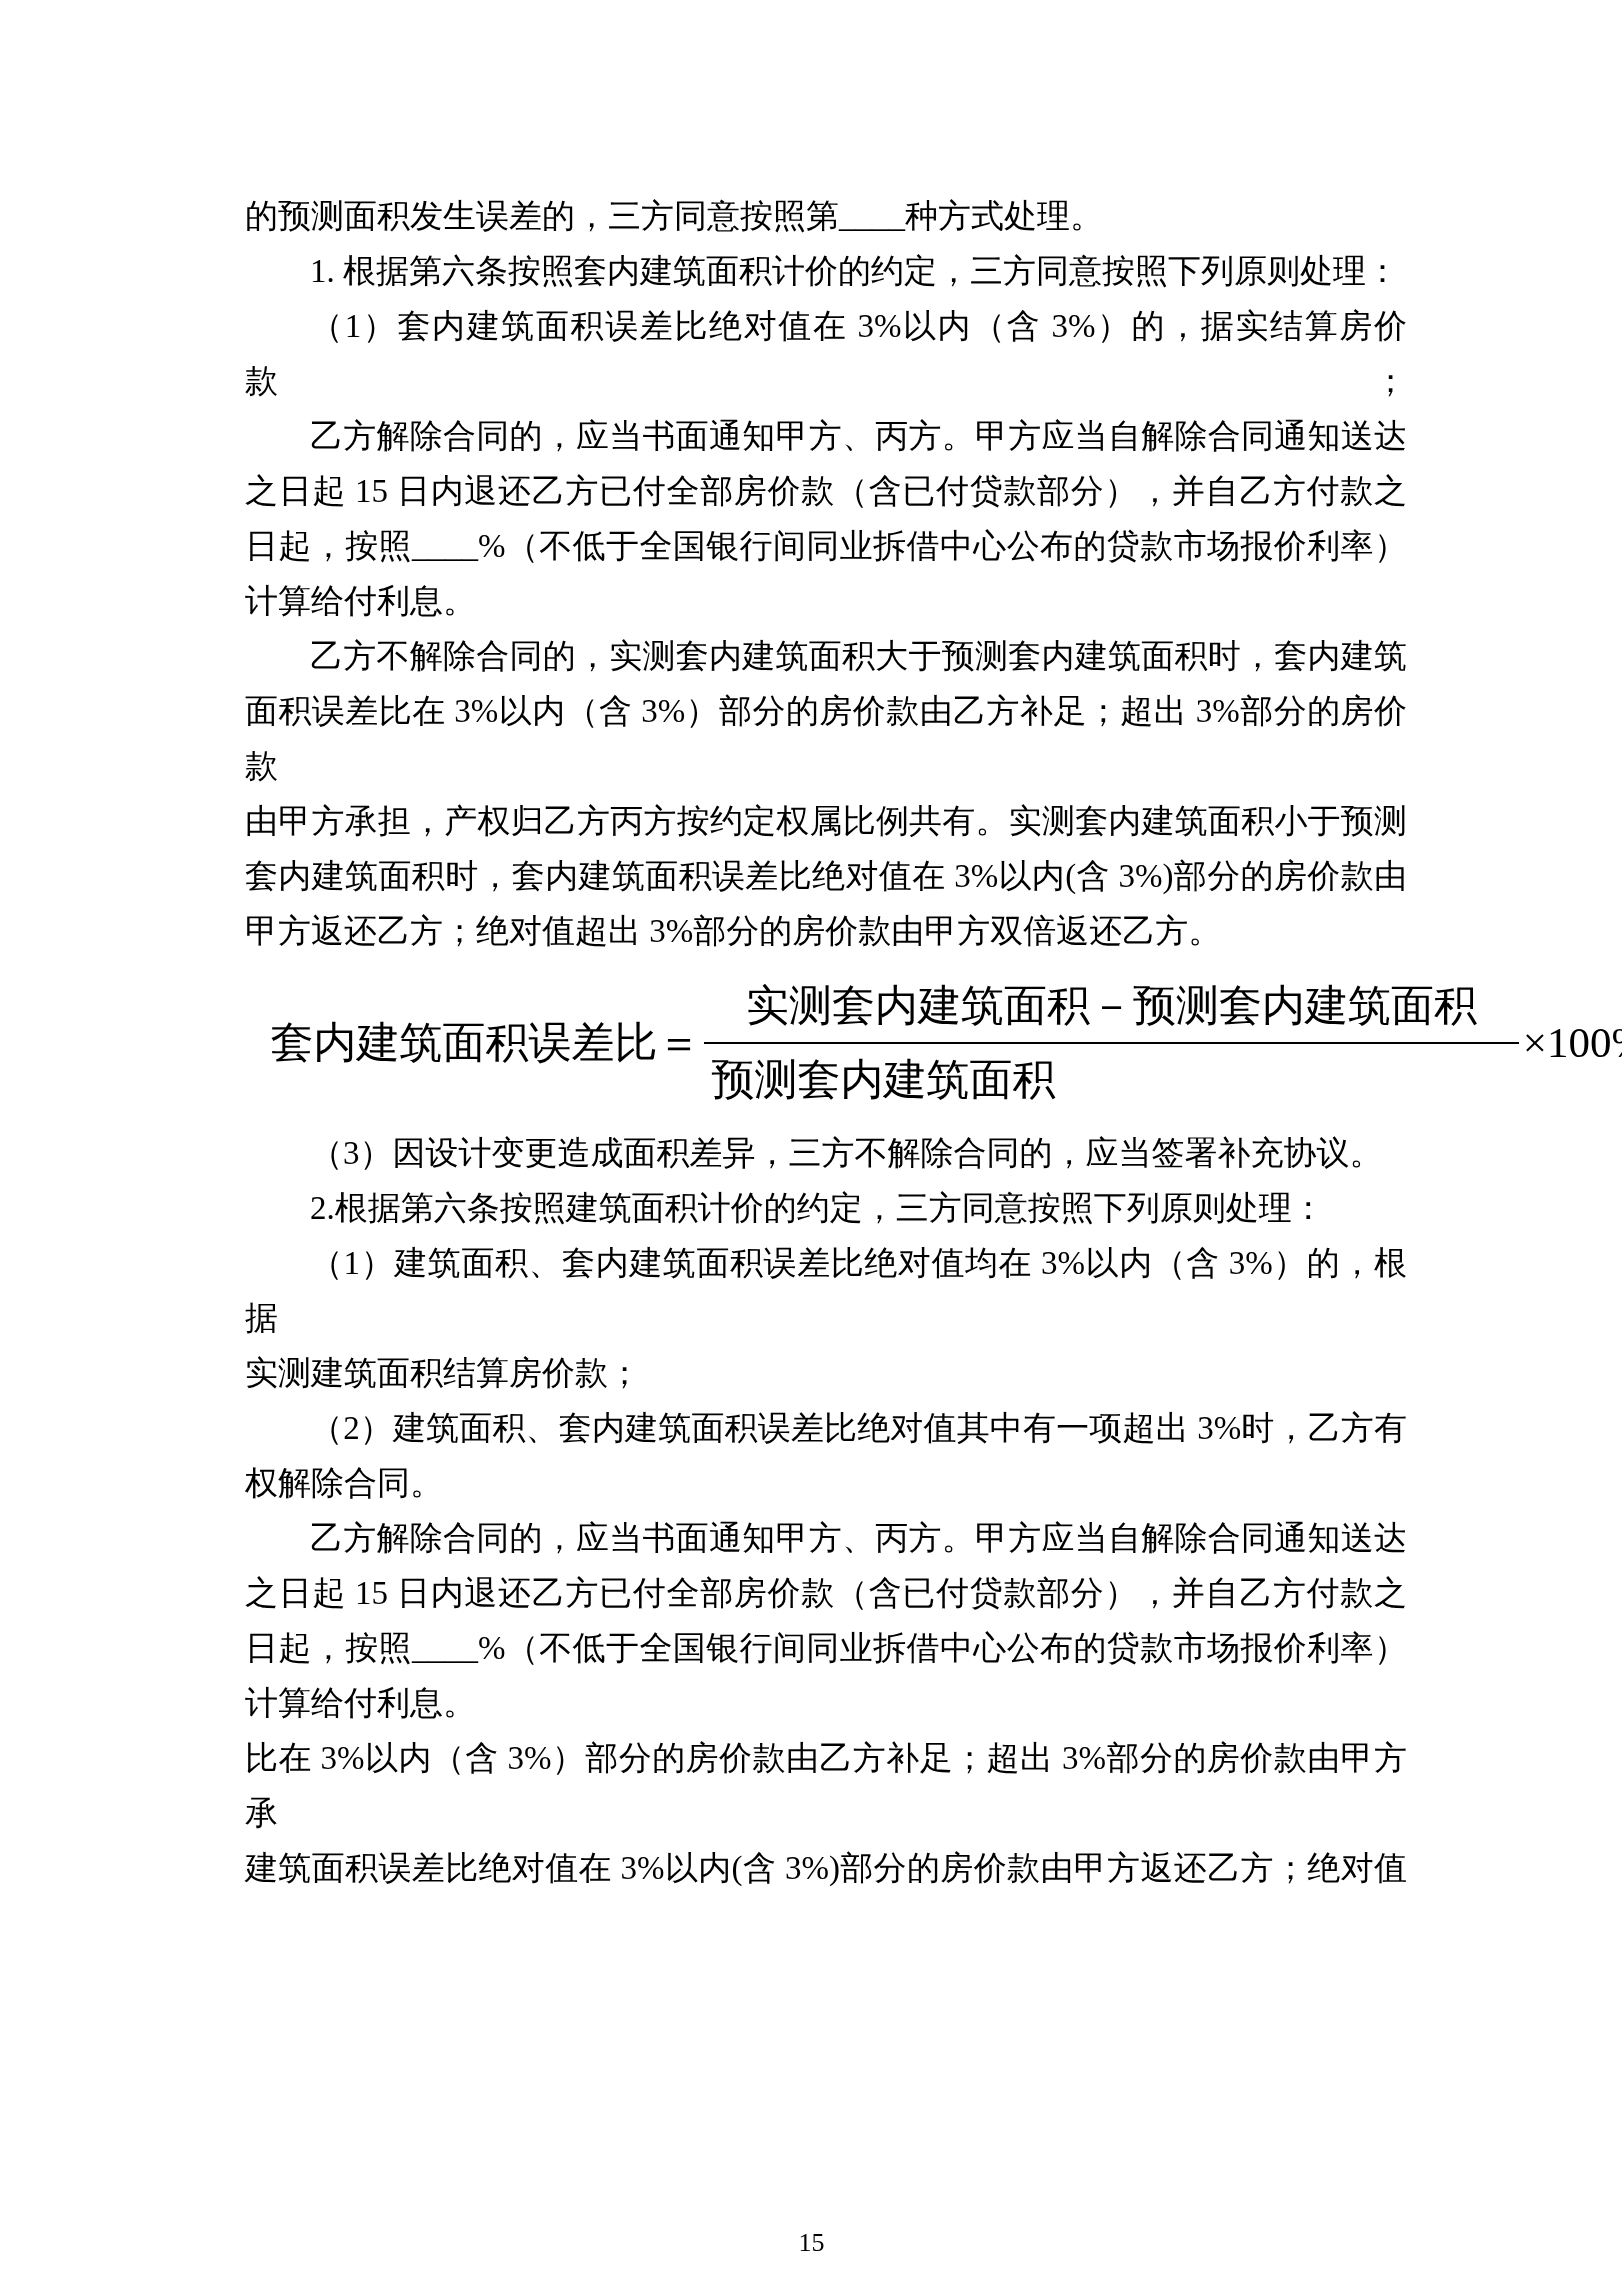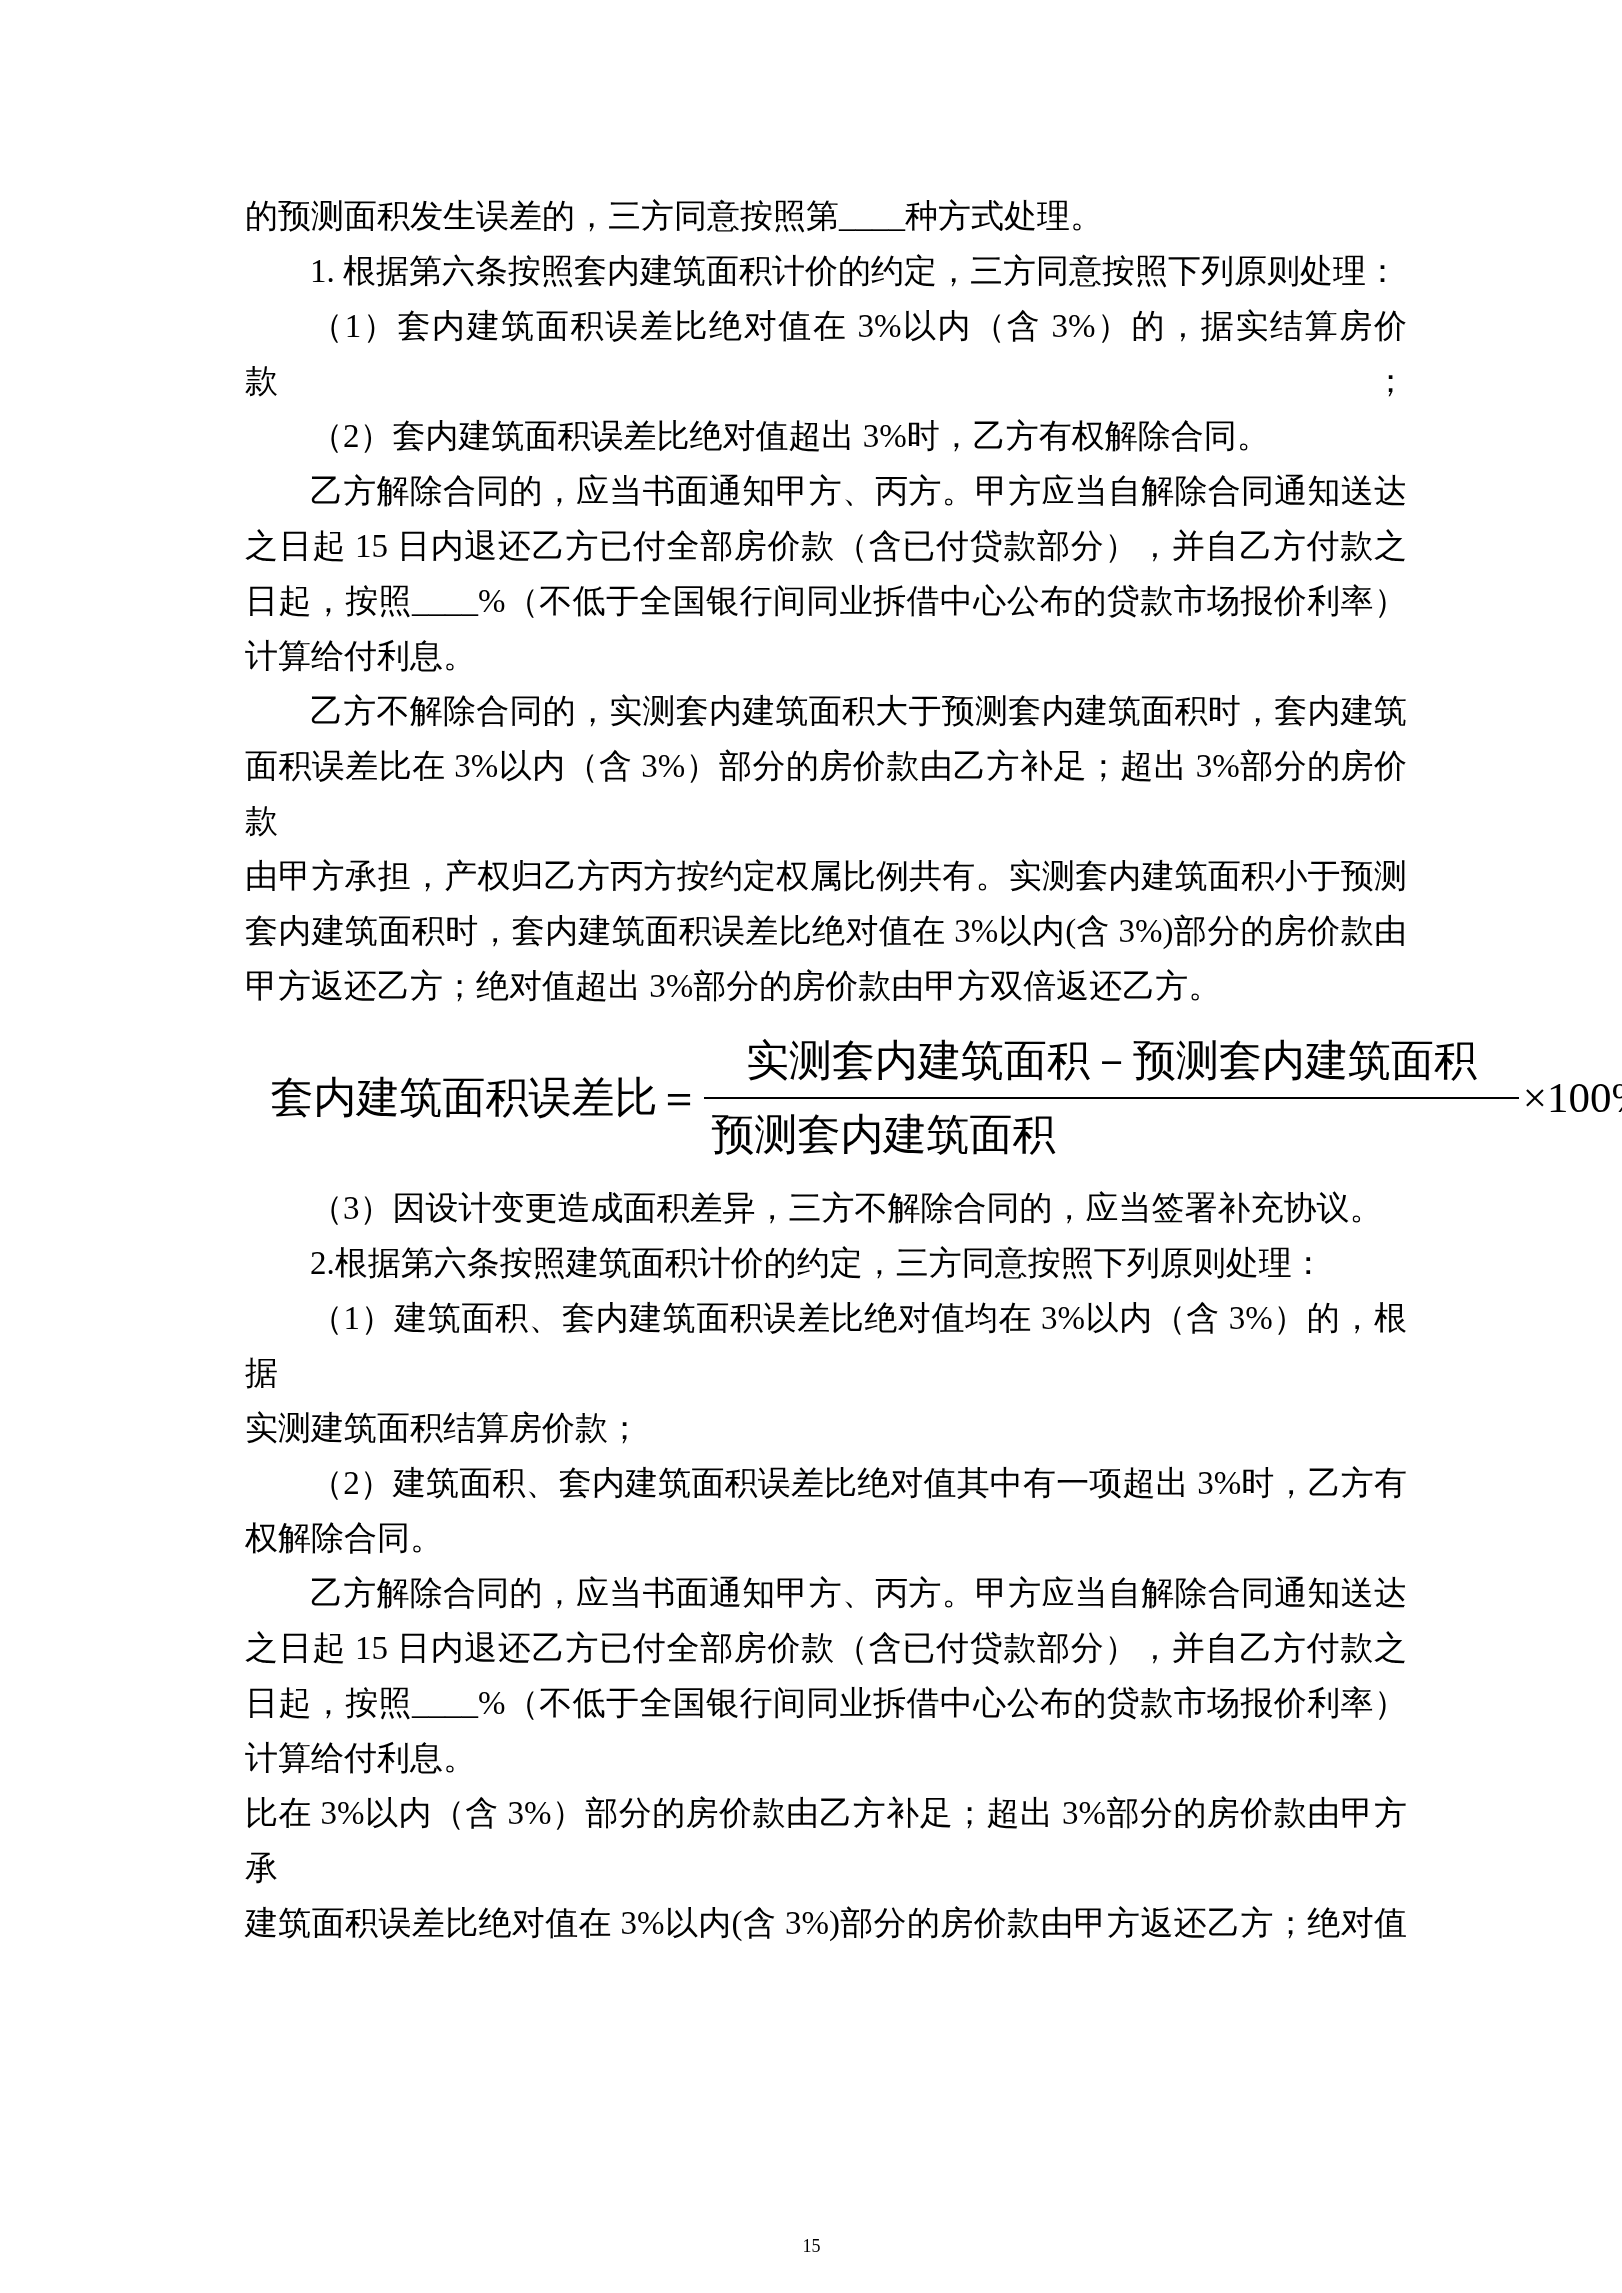--- a/index.html
+++ b/index.html
@@ -65,33 +65,32 @@
     padding: 9px 7.3px 3.6px;
     line-height: 1.25;
     white-space: nowrap;
   }
   .page-footer {
     position: absolute;
     bottom: 36px;
     left: 0;
     right: 0;
     text-align: center;
-    font-size: 18px;
+    font-size: 26px;
     line-height: 1.2;
   }
 </style>
 </head>
 <body>
 
 <div class="page">
   <div class="doc-body">
     <p class="line">的预测面积发生误差的，三方同意按照第____种方式处理。</p>
     <p class="line indent">1. 根据第六条按照套内建筑面积计价的约定，三方同意按照下列原则处理：</p>
     <p class="line indent full">（1）套内建筑面积误差比绝对值在 3%以内（含 3%）的，据实结算房价款；</p>
-    <p class="line indent">（2）套内建筑面积误差比绝对值超出 3%时，乙方有权解除合同。</p>
     <p class="line indent full">乙方解除合同的，应当书面通知甲方、丙方。甲方应当自解除合同通知送达</p>
     <p class="line full">之日起 15 日内退还乙方已付全部房价款（含已付贷款部分），并自乙方付款之</p>
     <p class="line full">日起，按照____%（不低于全国银行间同业拆借中心公布的贷款市场报价利率）</p>
     <p class="line">计算给付利息。</p>
     <p class="line indent full">乙方不解除合同的，实测套内建筑面积大于预测套内建筑面积时，套内建筑</p>
     <p class="line full">面积误差比在 3%以内（含 3%）部分的房价款由乙方补足；超出 3%部分的房价款</p>
     <p class="line full">由甲方承担，产权归乙方丙方按约定权属比例共有。实测套内建筑面积小于预测</p>
     <p class="line full">套内建筑面积时，套内建筑面积误差比绝对值在 3%以内(含 3%)部分的房价款由</p>
     <p class="line">甲方返还乙方；绝对值超出 3%部分的房价款由甲方双倍返还乙方。</p>
 

